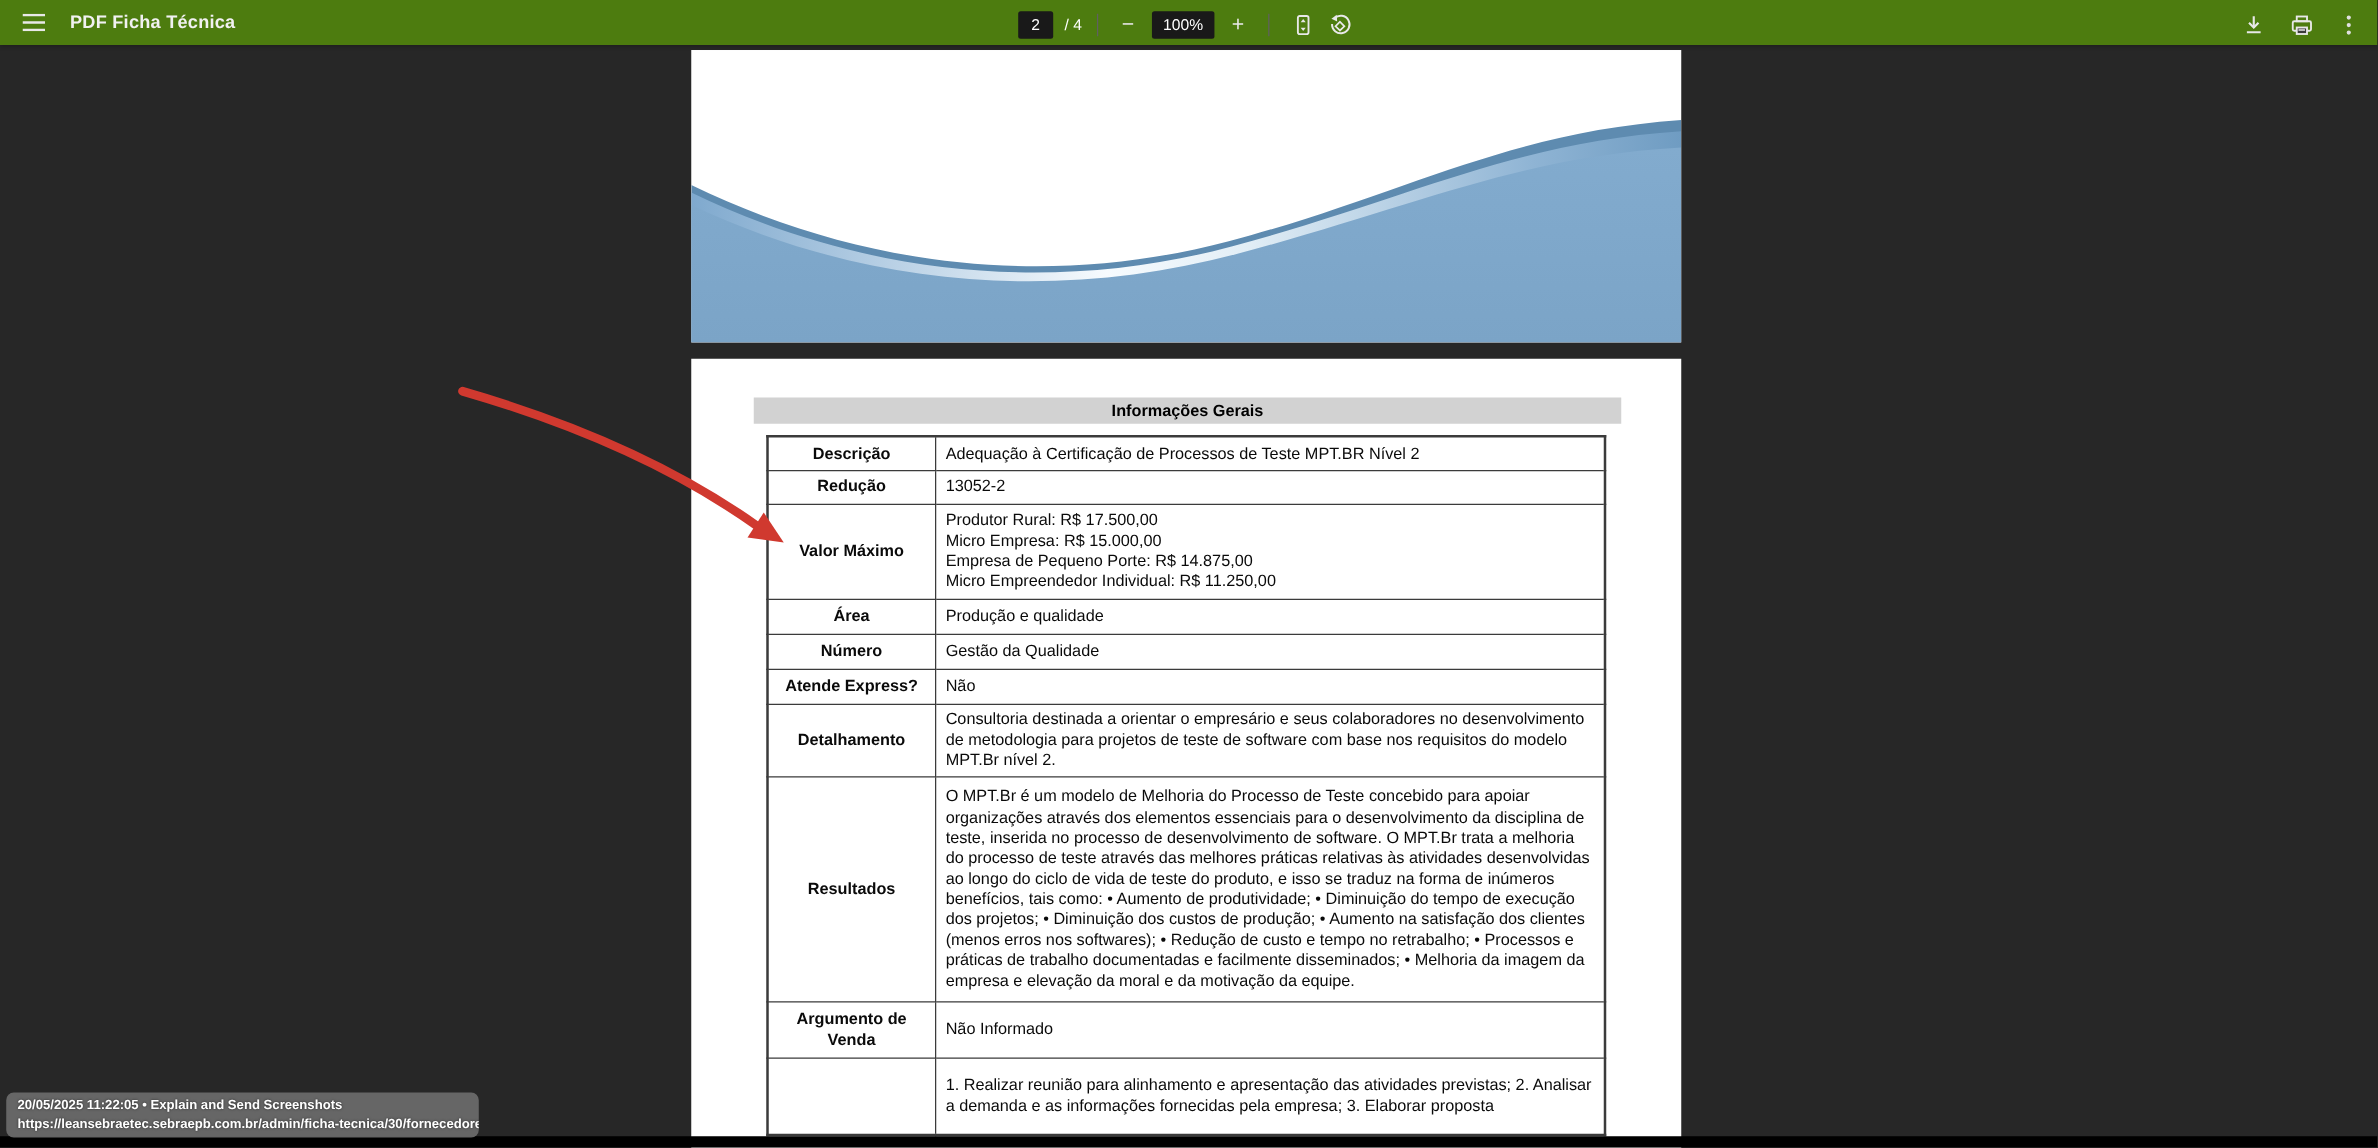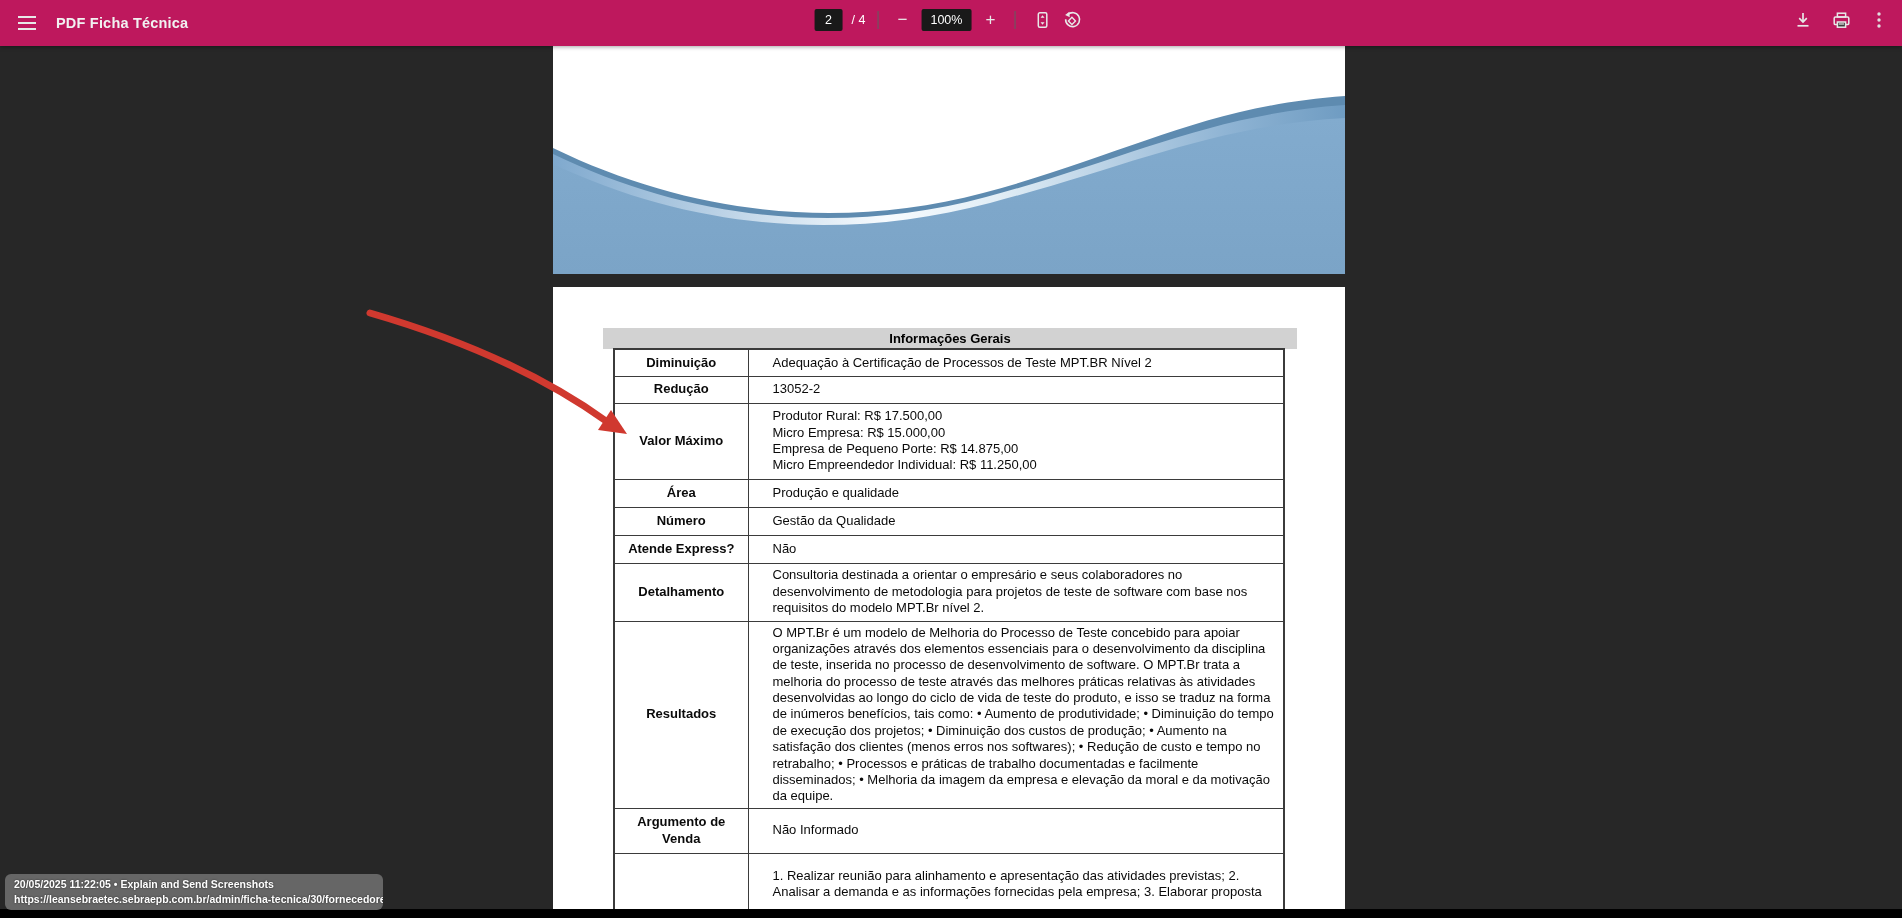--- a/index.html
+++ b/index.html
@@ -3,22 +3,22 @@
 <meta charset="utf-8">
 <style>
   * { box-sizing: border-box; }
   html,body { margin:0; padding:0; }
   body {
     width:1902px; height:918px; overflow:hidden; position:relative;
     background:#272727; font-family:"Liberation Sans", sans-serif;
   }
   
   .toolbar {
-    position:absolute; top:0; left:0; width:100%; height:46px;
-    background:#be185d; display:flex; align-items:center; z-index:50;
+    position:absolute; top:0; left:0; width:100%; height:36px;
+    background:#4d7c0f; display:flex; align-items:center; z-index:50;
     box-shadow:0 1px 4px rgba(0,0,0,.35);
   }
   .tb-left { display:flex; align-items:center; padding-left:12px; gap:14px; }
   .icon-btn {
     background:none; border:none; padding:0; width:30px; height:30px;
     display:flex; align-items:center; justify-content:center; cursor:pointer;
   }
   .icon-btn svg { display:block; }
   .doc-title { color:#f1f1f1; font-size:14.5px; font-weight:700; letter-spacing:.2px; }
   .tb-center {
@@ -39,32 +39,32 @@
     background:#191919; color:#fff; font-size:12.5px; height:22px; line-height:22px;
     padding:0 9px; border-radius:2px; margin:12px 7px;
   }
   .tb-right { position:absolute; right:8px; top:0; height:40px; display:flex; align-items:center; gap:8px; }
   
   .page { position:absolute; left:553px; width:792px; background:#ffffff; z-index:10; }
   .page1 { top:40px; height:234px; overflow:hidden; }
   .page1 svg { position:absolute; left:0; top:0; }
   .page2 { top:287px; height:1056px; }
   .sec-header {
-    position:absolute; left:50px; top:41px; width:694px; height:21px;
+    position:absolute; left:50px; top:31px; width:694px; height:21px;
     background:#d2d2d2; display:flex; align-items:center; justify-content:center;
     font-size:13px; font-weight:700; color:#000;
   }
   .info-table {
     position:absolute; left:60px; top:61px; width:672px;
     border-collapse:collapse; table-layout:fixed;
     font-size:13px; color:#0a0a0a; border:2px solid #3b3b3b;
   }
   .info-table td { border:1px solid #3b3b3b; vertical-align:middle; }
   td.lbl { width:134px; font-weight:700; text-align:center; padding:3px 6px; line-height:1.25; }
-  td.val { padding:3px 9px 3px 24px; line-height:1.26; }
+  td.val { padding:3px 9px 3px 8px; line-height:1.26; }
   .prewrap { white-space:pre-line; }
   
   .arrow-overlay { position:absolute; left:0; top:0; z-index:40; pointer-events:none; }
   
   .shot-note {
     position:absolute; left:5px; top:874px; width:378px; height:36px; z-index:60;
     background:rgba(108,108,108,.93); border-radius:6px; padding:3px 9px;
     color:#fff; font-size:10.5px; font-weight:700; line-height:15px;
     text-shadow:0 0 2px rgba(0,0,0,.65); white-space:nowrap; overflow:hidden;
   }
@@ -168,21 +168,21 @@
       <path d="M0,124 C142,191 294,201 437,163 C577,126 662,85 792,78 L792,234 L0,234 Z" fill="url(#mainblue)"></path>
     </svg>
   </span>
 </div>
 
 <div class="page page2">
   <div class="sec-header">Informações Gerais</div>
   <table class="info-table">
     <tbody>
       <tr style="height:27px">
-        <td class="lbl">Diminuição</td>
+        <td class="lbl">Descrição</td>
         <td class="val">Adequação à Certificação de Processos de Teste MPT.BR Nível 2</td>
       </tr>
       <tr style="height:27px">
         <td class="lbl">Redução</td>
         <td class="val">13052-2</td>
       </tr>
       <tr style="height:76px">
         <td class="lbl">Valor Máximo</td>
         <td class="val prewrap">Produtor Rural: R$ 17.500,00
 Micro Empresa: R$ 15.000,00

